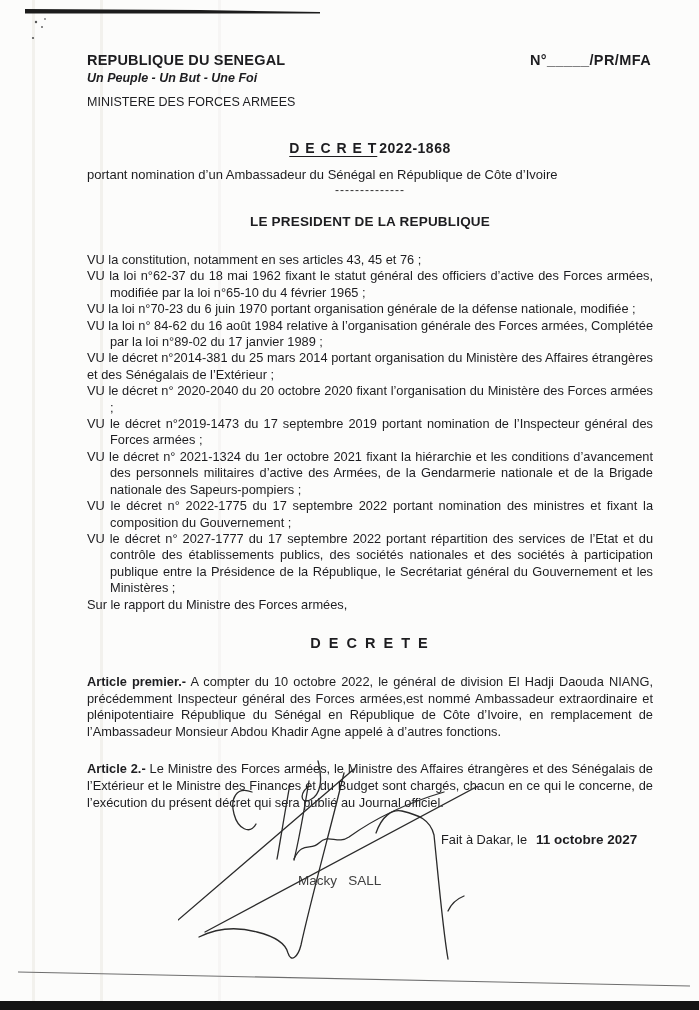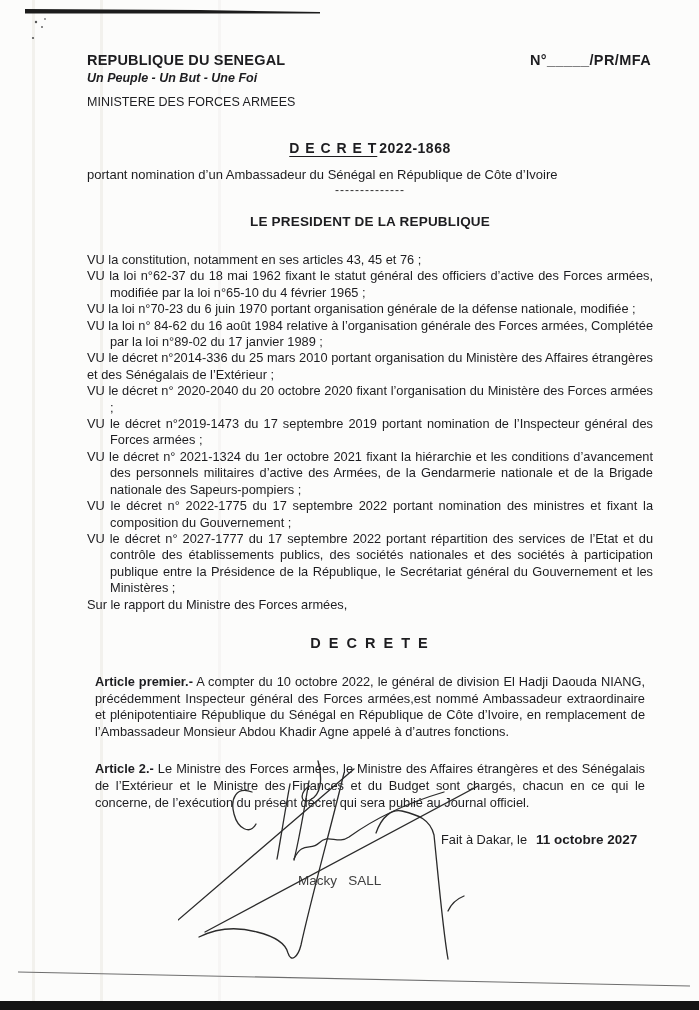--- a/index.html
+++ b/index.html
@@ -31,21 +31,21 @@
   .authority{text-align:center;font-weight:bold;font-size:13.5px;margin-top:17px;letter-spacing:.2px;}
 
   .vu-list{margin-top:23px;font-size:12.8px;line-height:16.4px;}
   .vu-item{margin:0;padding-left:23px;text-indent:-23px;text-align:justify;}
   .vu-item:nth-child(5){padding-left:0;text-indent:0;}
   .report-line{margin:0;font-size:12.8px;line-height:16.4px;}
 
   .decrete{text-align:center;font-weight:bold;font-size:14.5px;margin-top:22px;letter-spacing:2px;}
 
   .articles{margin-top:23px;}
-  .article{margin:8px;font-size:12.8px;line-height:16.6px;text-align:justify;}
+  .article{margin:0;font-size:12.8px;line-height:16.6px;text-align:justify;}
   .article + .article{margin-top:21px;}
   .article .art-label{font-weight:bold;}
 
   .date-line{position:absolute;left:441px;top:832px;font-size:12.8px;white-space:nowrap;}
   .date-line .date{font-weight:bold;font-size:13.5px;margin-left:9px;}
   .signer{position:absolute;left:298px;top:873px;font-size:13.5px;white-space:pre;color:#404040;}
 
   .artifact{position:absolute;}
   svg{display:block;}
 </style>
@@ -73,21 +73,21 @@
 
   <div class="subject">portant nomination d’un Ambassadeur du Sénégal en République de Côte d’Ivoire</div>
   <div class="separator">--------------</div>
   <div class="authority">LE PRESIDENT DE LA REPUBLIQUE</div>
 
   <div class="vu-list">
       <p class="vu-item">VU la constitution, notamment en ses articles 43, 45 et 76 ;</p>
       <p class="vu-item">VU la loi n°62-37 du 18 mai 1962 fixant le statut général des officiers d’active des Forces armées, modifiée par la loi n°65-10 du 4 février 1965 ;</p>
       <p class="vu-item">VU la loi n°70-23 du 6 juin 1970 portant organisation générale de la défense nationale, modifiée ;</p>
       <p class="vu-item">VU la loi n° 84-62 du 16 août 1984 relative à l’organisation générale des Forces armées, Complétée par la loi n°89-02 du 17 janvier 1989 ;</p>
-      <p class="vu-item">VU le décret n°2014-336 du 25 mars 2010 portant organisation du Ministère des Affaires étrangères et des Sénégalais de l’Extérieur ;</p>
+      <p class="vu-item">VU le décret n°2014-381 du 25 mars 2014 portant organisation du Ministère des Affaires étrangères et des Sénégalais de l’Extérieur ;</p>
       <p class="vu-item">VU le décret n° 2020-2040 du 20 octobre 2020 fixant l’organisation du Ministère des Forces armées ;</p>
       <p class="vu-item">VU le décret n°2019-1473 du 17 septembre 2019 portant nomination de l’Inspecteur général des Forces armées ;</p>
       <p class="vu-item">VU le décret n° 2021-1324 du 1er octobre 2021 fixant la hiérarchie et les conditions d’avancement des personnels militaires d’active des Armées, de la Gendarmerie nationale et de la Brigade nationale des Sapeurs-pompiers ;</p>
       <p class="vu-item">VU le décret n° 2022-1775 du 17 septembre 2022 portant nomination des ministres et fixant la composition du Gouvernement ;</p>
       <p class="vu-item">VU le décret n° 2027-1777 du 17 septembre 2022 portant répartition des services de l’Etat et du contrôle des établissements publics, des sociétés nationales et des sociétés à participation publique entre la Présidence de la République, le Secrétariat général du Gouvernement et les Ministères ;</p>
     </div>
   <p class="report-line">Sur le rapport du Ministre des Forces armées,</p>
 
   <div class="decrete">D E C R E T E</div>
 

